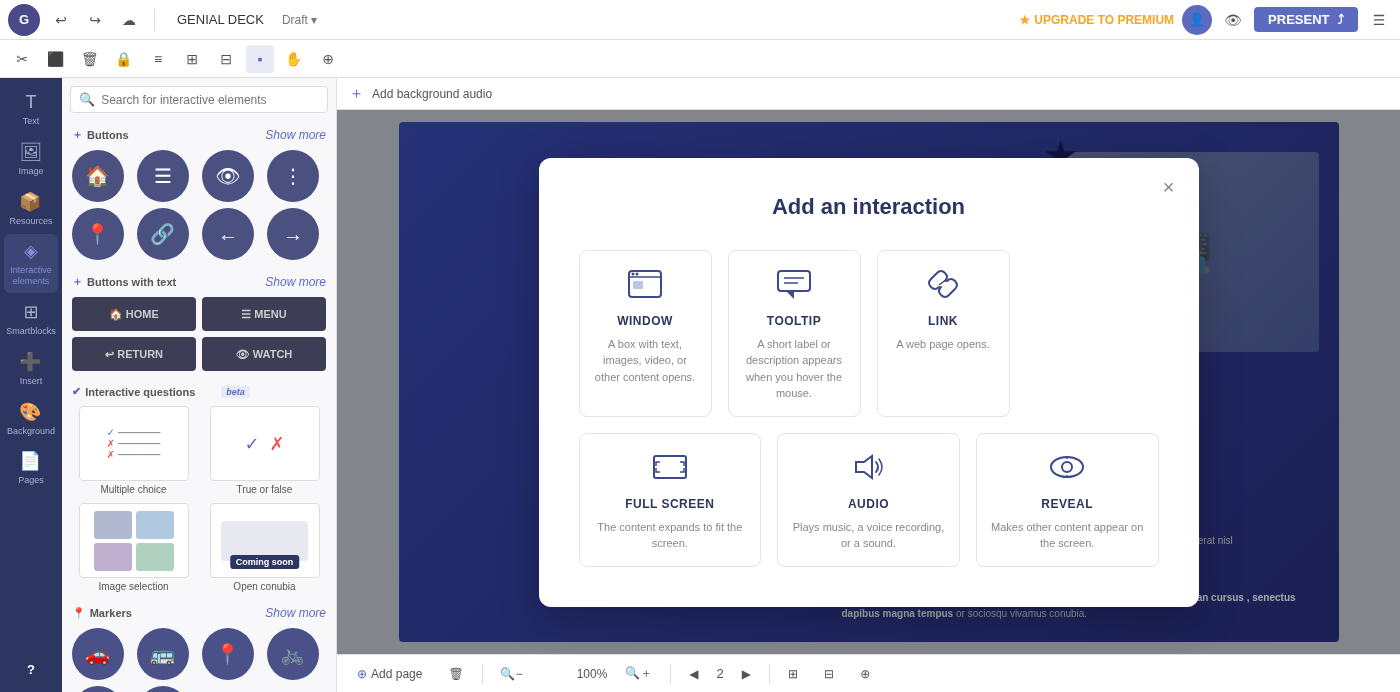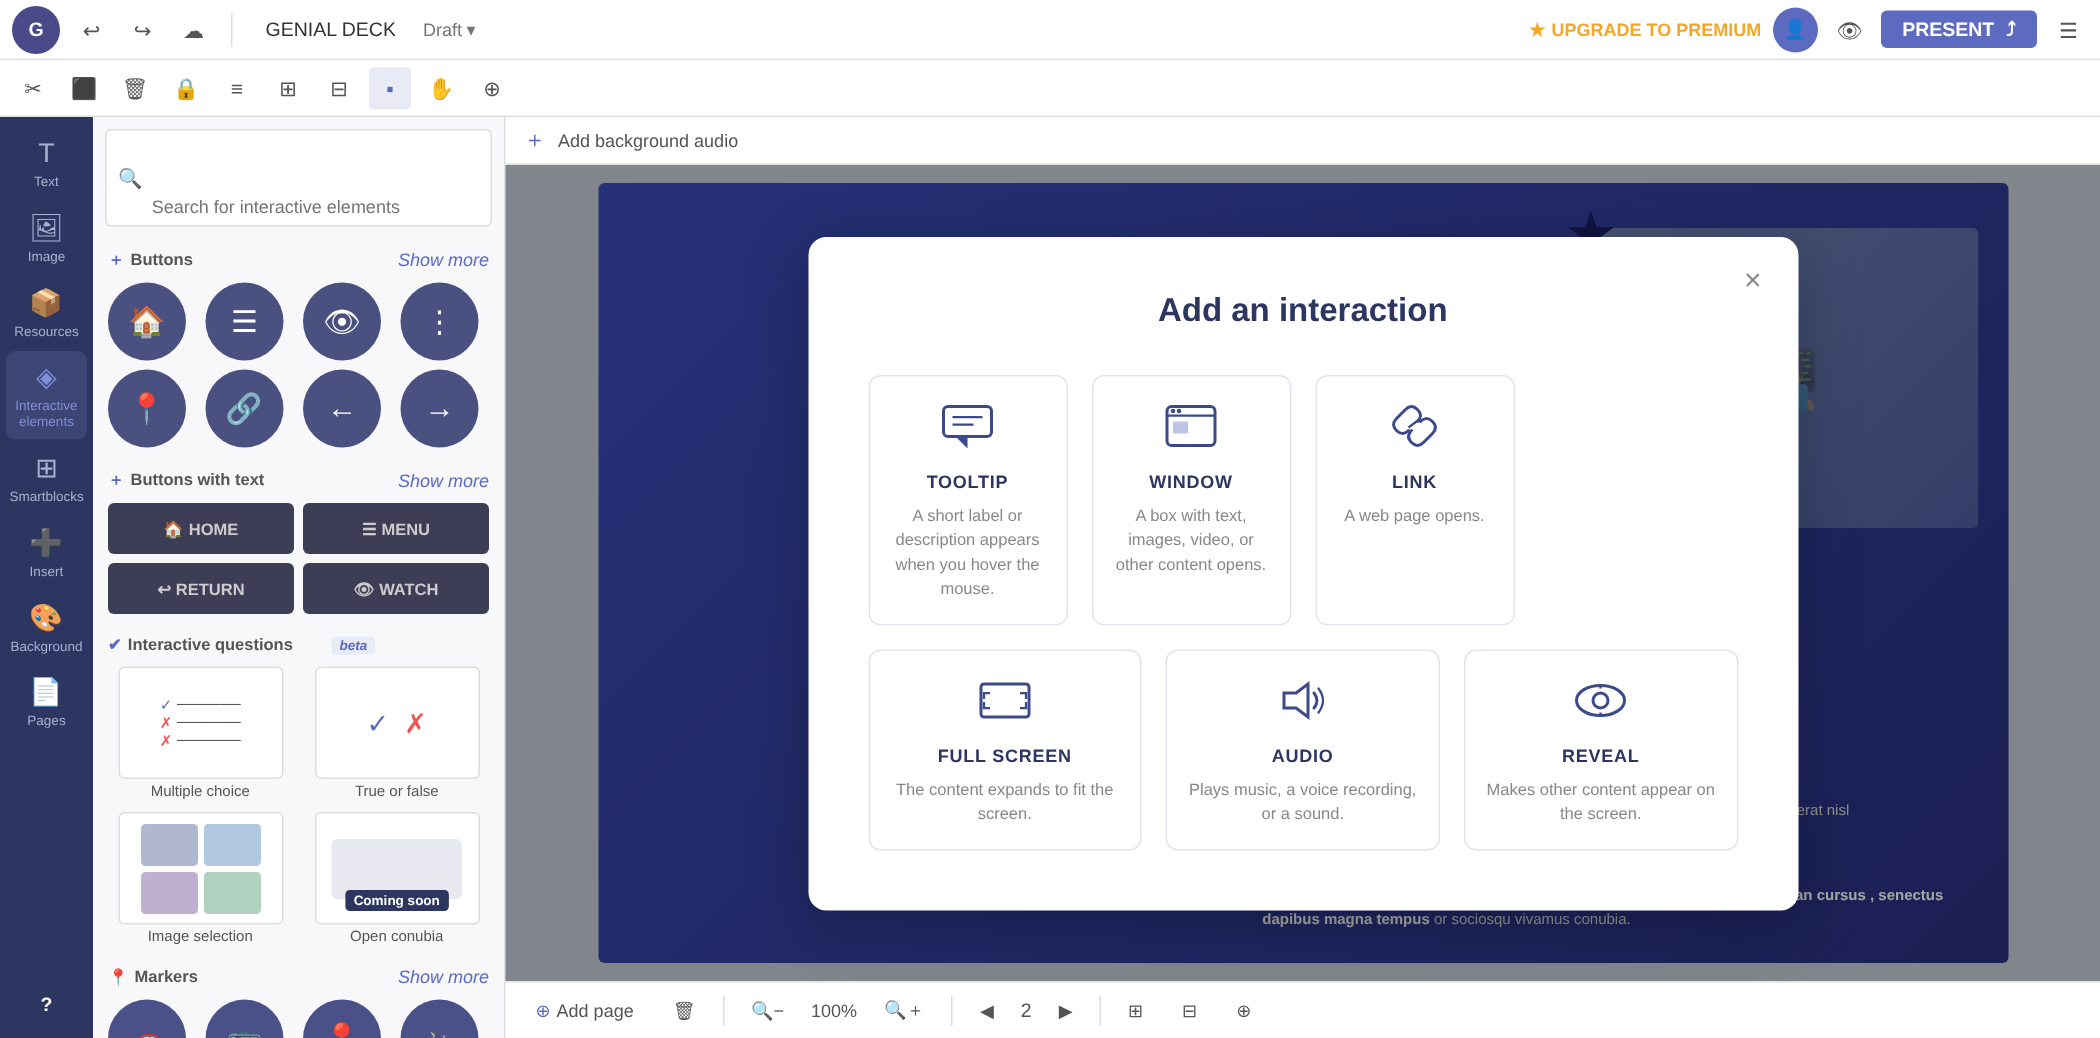--- a/index.html
+++ b/index.html
@@ -123,21 +123,21 @@
       margin: 8px;
       display: flex;
       align-items: center;
       background: #fff;
       border: 1px solid #ddd;
       border-radius: 4px;
       padding: 5px 8px;
       gap: 6px;
     }
     .panel-search input {
-      border: none; outline: none; font-size: 12px; color: #555; flex: 1; background: transparent; margin-top: 39px;
+      border: none; outline: none; font-size: 12px; color: #555; flex: 1; background: transparent;
     }
     .panel-section-header {
       display: flex; align-items: center; justify-content: space-between;
       padding: 6px 10px 4px;
     }
     .panel-section-title {
       font-size: 11px; font-weight: 600; color: #555;
       display: flex; align-items: center; gap: 4px;
     }
     .show-more { font-size: 12px; color: #5c6bc0; cursor: pointer; font-style: italic; }
@@ -517,41 +517,41 @@
 
       <div class="modal-overlay">
         <div class="modal">
           <div class="modal-close">×</div>
           <div class="modal-title">Add an interaction</div>
 
           <div class="modal-grid">
             <div class="interaction-card">
               <div class="ic-icon">
                 <svg width="36" height="30" viewBox="0 0 36 30">
-                    <rect x="2" y="2" width="32" height="20" rx="3" fill="none" stroke="#3d4a8a" stroke-width="2"></rect>
-                    <polygon points="10,22 18,30 18,22" fill="#3d4a8a"></polygon>
-                    <line x1="8" y1="9" x2="28" y2="9" stroke="#3d4a8a" stroke-width="1.5"></line>
-                    <line x1="8" y1="14" x2="22" y2="14" stroke="#3d4a8a" stroke-width="1.5"></line>
-                  </svg>
-              </div>
-              <div class="ic-title">TOOLTIP</div>
-              <div class="ic-desc">A short label or description appears when you hover the mouse.</div>
-            </div>
-            <div class="interaction-card">
-              <div class="ic-icon">
-                <svg width="36" height="30" viewBox="0 0 36 30">
                     <rect x="2" y="2" width="32" height="26" rx="3" fill="none" stroke="#3d4a8a" stroke-width="2"></rect>
                     <line x1="2" y1="8" x2="34" y2="8" stroke="#3d4a8a" stroke-width="1.5"></line>
                     <circle cx="6" cy="5" r="1.5" fill="#3d4a8a"></circle>
                     <circle cx="10" cy="5" r="1.5" fill="#3d4a8a"></circle>
                     <rect x="6" y="12" width="10" height="8" rx="1" fill="#5c6bc0" opacity="0.4"></rect>
                   </svg>
               </div>
               <div class="ic-title">WINDOW</div>
               <div class="ic-desc">A box with text, images, video, or other content opens.</div>
+            </div>
+            <div class="interaction-card">
+              <div class="ic-icon">
+                <svg width="36" height="30" viewBox="0 0 36 30">
+                    <rect x="2" y="2" width="32" height="20" rx="3" fill="none" stroke="#3d4a8a" stroke-width="2"></rect>
+                    <polygon points="10,22 18,30 18,22" fill="#3d4a8a"></polygon>
+                    <line x1="8" y1="9" x2="28" y2="9" stroke="#3d4a8a" stroke-width="1.5"></line>
+                    <line x1="8" y1="14" x2="22" y2="14" stroke="#3d4a8a" stroke-width="1.5"></line>
+                  </svg>
+              </div>
+              <div class="ic-title">TOOLTIP</div>
+              <div class="ic-desc">A short label or description appears when you hover the mouse.</div>
             </div>
             <div class="interaction-card">
               <div class="ic-icon">
                 <svg width="36" height="30" viewBox="0 0 36 30">
                     <path d="M14 18 Q10 22 6 18 Q2 14 6 10 L12 4 Q16 0 20 4 Q24 8 20 12" fill="none" stroke="#3d4a8a" stroke-width="2" stroke-linecap="round"></path>
                     <path d="M22 12 Q26 8 30 12 Q34 16 30 20 L24 26 Q20 30 16 26 Q12 22 16 18" fill="none" stroke="#3d4a8a" stroke-width="2" stroke-linecap="round"></path>
                     <line x1="14" y1="16" x2="22" y2="10" stroke="#3d4a8a" stroke-width="1.5"></line>
                   </svg>
               </div>
               <div class="ic-title">LINK</div>
@@ -602,21 +602,21 @@
     </div>
 
     <div class="bottom-bar">
       <div class="bottom-btn">
         <span style="color:#5c6bc0;">⊕</span>
         <span>Add page</span>
       </div>
       <div class="bottom-btn">🗑</div>
       <div class="bottom-sep"></div>
       <div class="bottom-btn">🔍−</div>
-      <span style="font-size:12px;color:#555;">100%</span>
+      <span style="font-size:12px;color:#555;margin-left:36px;">100%</span>
       <div class="bottom-btn">🔍＋</div>
       <div class="bottom-sep"></div>
       <div class="bottom-btn">◀</div>
       <span style="font-size:13px;color:#555;">2</span>
       <div class="bottom-btn">▶</div>
       <div class="bottom-sep"></div>
       <div class="bottom-btn">⊞</div>
       <div class="bottom-btn">⊟</div>
       <div class="bottom-btn">⊕</div>
     </div>

